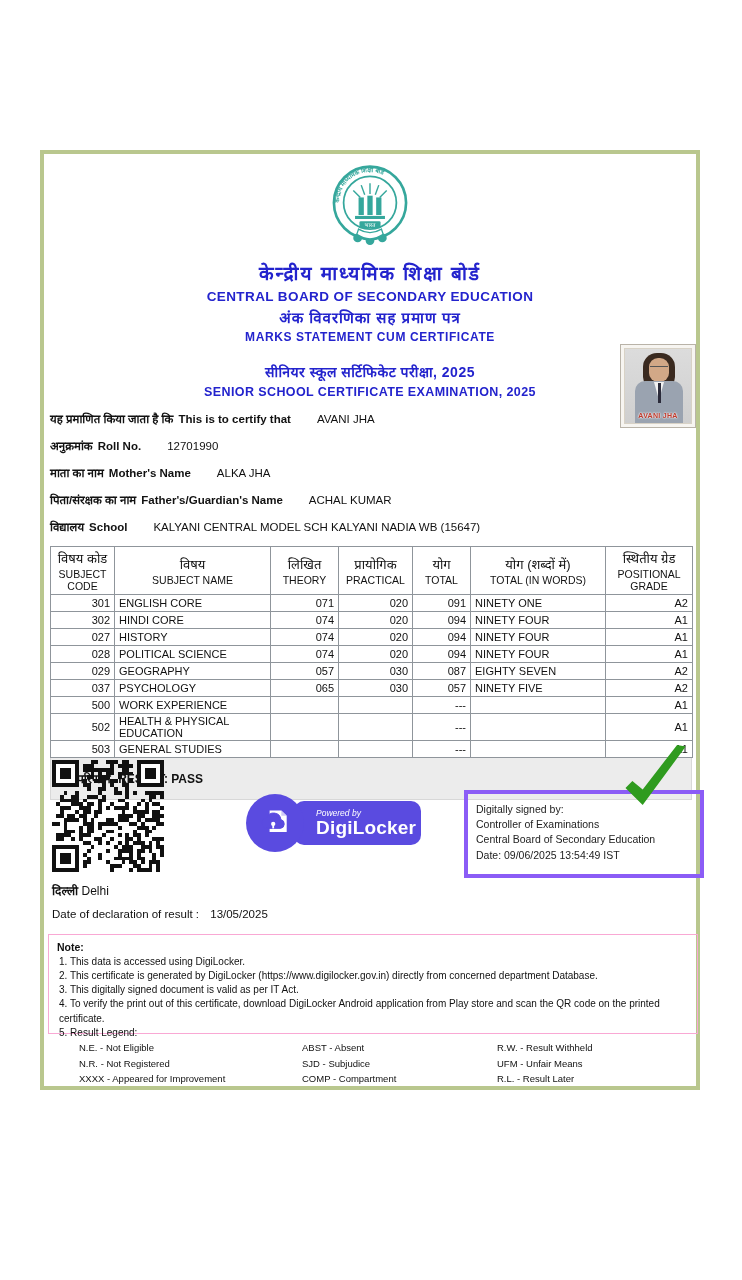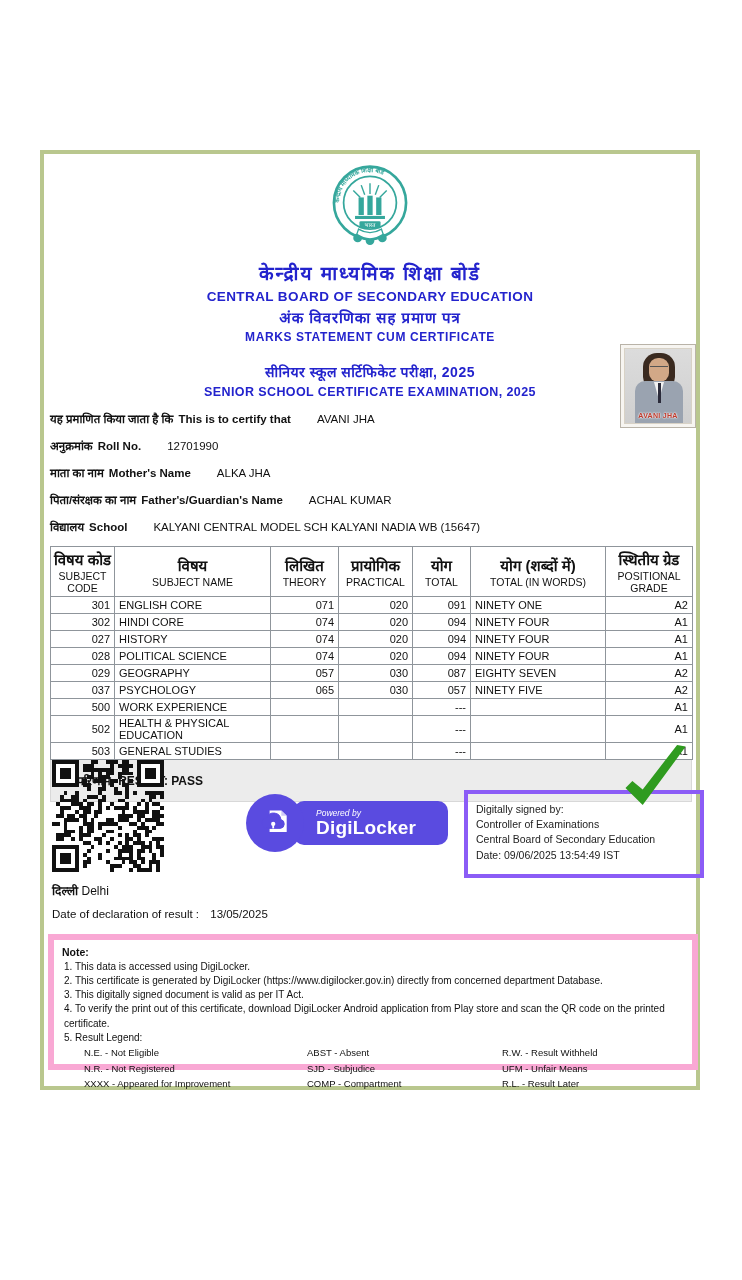--- a/index.html
+++ b/index.html
@@ -43,53 +43,53 @@
   .ph-tie { position:absolute; left:32.5px; top:34px; width:3px; height:20px; background:#2b2b3a; }
   .ph-caption { position:absolute; left:0; right:0; bottom:4px; text-align:center;
     font-size:7px; font-weight:bold; color:#c0392b;
     text-shadow:0 0 2px #fff,0 0 2px #fff; letter-spacing:.3px; }
 
   
   .marks { margin:2px 6px 0 6px; }
   table.mt { width:642px; border-collapse:collapse; table-layout:fixed; font-size:11px; }
   table.mt th, table.mt td { border:1px solid #8f959b; padding:1px 4px; }
   table.mt th { font-weight:normal; text-align:center; vertical-align:middle; padding:2px 2px; }
-  .hdr-hi { font-weight:bold; font-size:15px; }
+  .hdr-hi { font-weight:normal; font-size:13px; }
   .hdr-en { font-size:10.5px; margin-top:1px; }
   .col0{width:64px;} .col1{width:156px;} .col2{width:68px;} .col3{width:74px;}
   .col4{width:58px;} .col5{width:135px;} .col6{width:87px;}
   td.c-center { text-align:right; } td.c-left { text-align:left; }
   table.mt td { height:17px; }
 
   .result-band { margin:0 6px; width:642px; background:#ececec; border:1px solid #d8d8d8; border-top:none;
     padding:12px 0 12px 26px; font-size:12px; font-weight:bold; }
   .result-hi { margin-right:4px; }
 
   
   .verify-row { position:absolute; left:6px; top:600px; width:652px; height:130px; }
   .qr { position:absolute; left:2px; top:6px; width:112px; height:112px; }
   .dl-badge { position:absolute; left:196px; top:40px; display:flex; align-items:center; }
   .dl-circle { width:58px; height:58px; border-radius:50%; background:#5a4be0;
     display:flex; align-items:center; justify-content:center; z-index:2; }
-  .dl-pill { margin-left:-10px; background:#5a4be0; border-radius:10px; padding:7px 32px 7px 22px;
+  .dl-pill { margin-left:-10px; background:#5a4be0; border-radius:10px; padding:7px 5px 7px 22px;
     color:#fff; z-index:1; }
   .dl-powered { font-size:8.5px; font-style:italic; }
   .dl-brand { font-size:19px; font-weight:bold; letter-spacing:.2px; line-height:1.05; }
   .sig-box { position:absolute; left:414px; top:36px; width:240px; height:88px;
     border:4px solid #8b5cf6; padding:8px 8px; font-size:10.5px; line-height:1.45; color:#222; }
   .sig-check { position:absolute; left:560px; top:-16px; width:86px; height:86px; }
 
   
   .place-line { position:absolute; left:8px; top:728px; font-size:12px; }
   .place-hi { font-weight:bold; }
   .decl-line { position:absolute; left:8px; top:754px; font-size:11.5px;text-align:right; }
   .decl-val { margin-left:8px; }
 
-  .note-box { position:absolute; left:4px; top:780px; width:650px; height:136px;
-    border:6px solid #f9a8d4; padding:5px 8px; font-size:10px; line-height:1.42; }
+  .note-box { position:absolute; left:4px; top:780px; width:650px; height:100px;
+    border:1px solid #f9a8d4; padding:5px 8px; font-size:10px; line-height:1.42; }
   .note-title { font-weight:bold; font-size:10.5px; }
   .note-line { margin-left:2px; }
   .legend-grid { display:flex; margin-top:1px; font-size:9.5px; }
   .legend-col1 { width:245px; padding-left:22px; }
   .legend-col2 { width:195px; }
   .legend-col3 { flex:1; }
   .legend-line { margin-bottom:2px; }
 </style>
 </head>
 <body>

